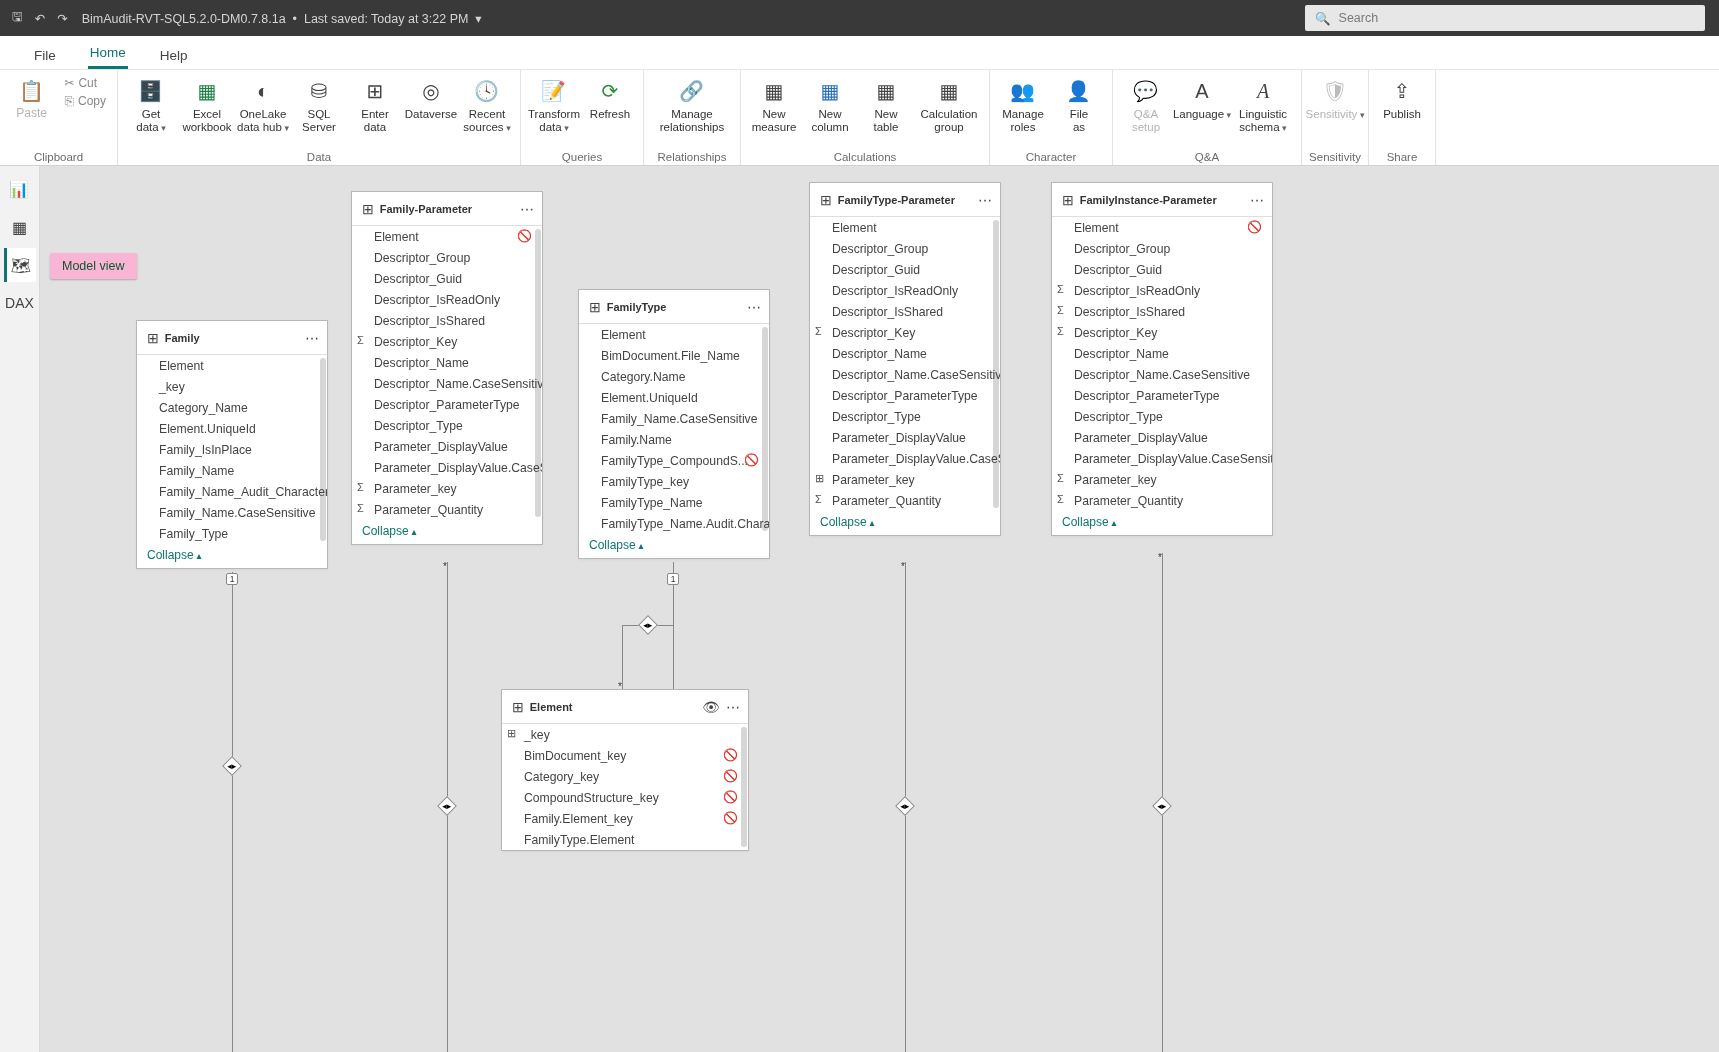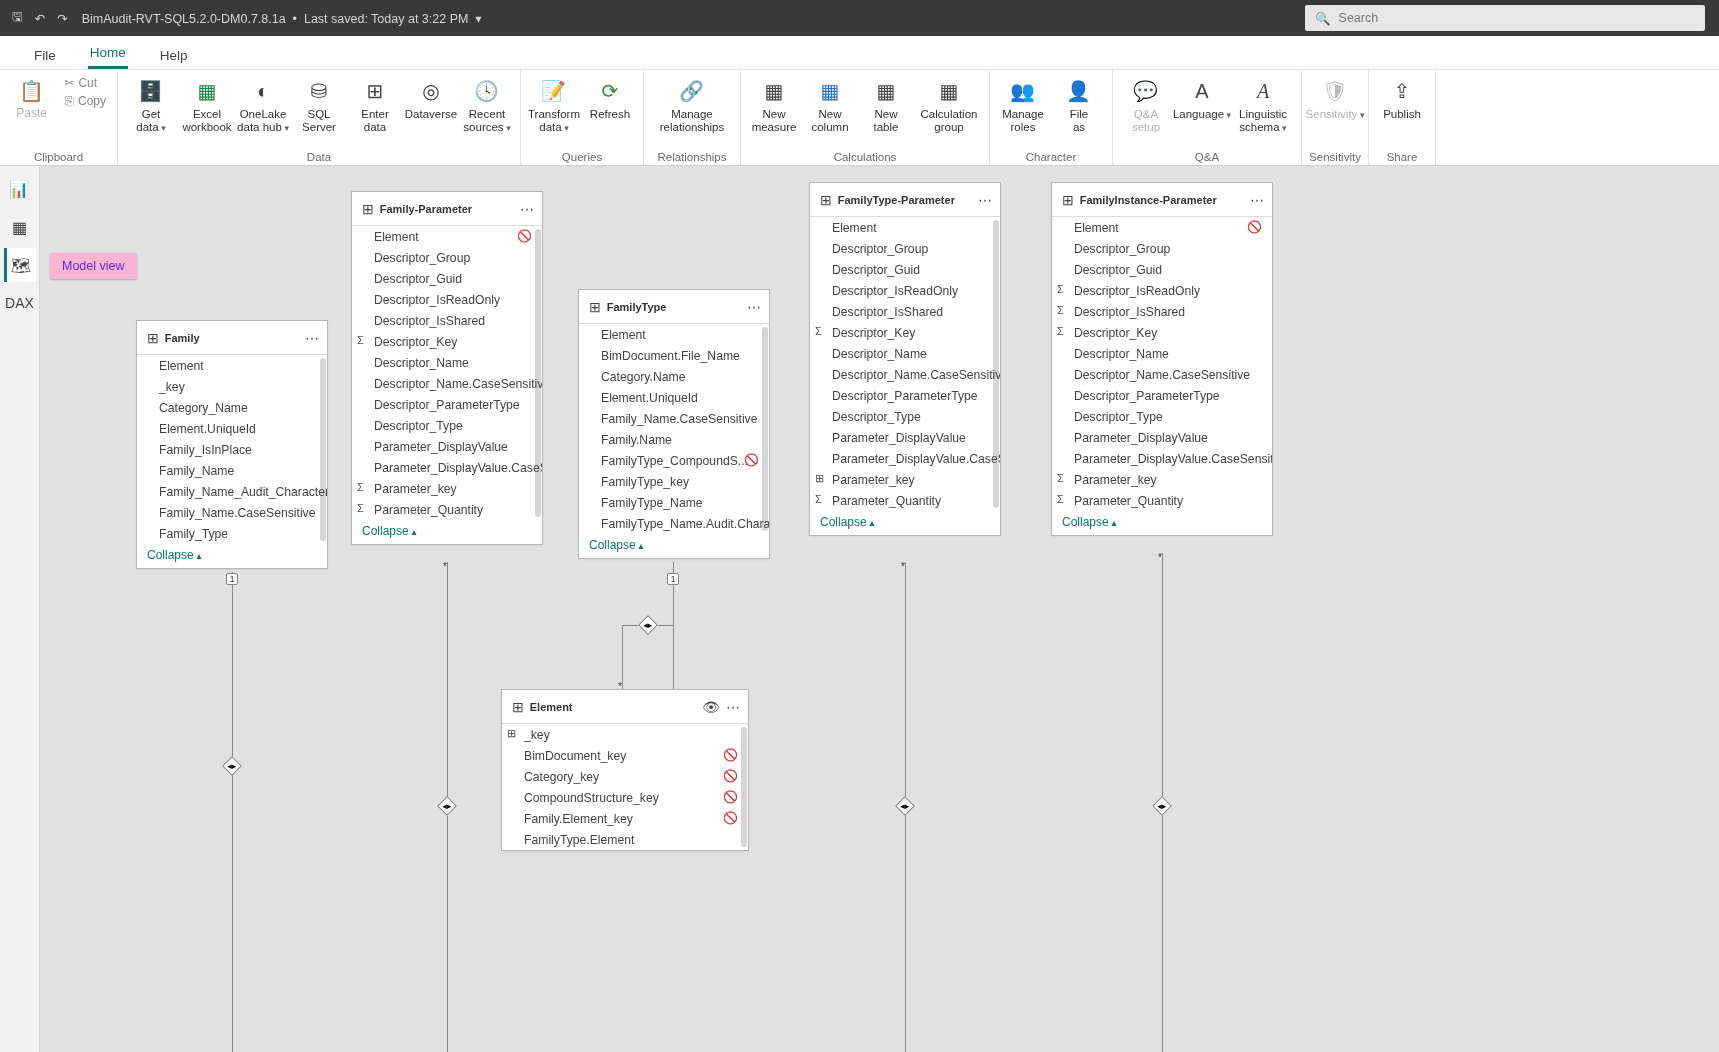--- a/index.html
+++ b/index.html
@@ -32,21 +32,21 @@
 .paste-btn { display: flex; flex-direction: column; align-items: center; font-size: 12px; color: #999; gap: 1px; }
 
 .chev::after { content: " \25BE"; font-size: 9px; color: #666; }
 
 
 .viewbar { position: absolute; left: 0; top: 166px; bottom: 0; width: 40px; background: #f2f2f2; border-right: 1px solid #d8d8d8; display: flex; flex-direction: column; align-items: center; padding-top: 6px; gap: 4px; }
 .view-btn { width: 32px; height: 34px; display: flex; align-items: center; justify-content: center; color: #444; }
 .view-btn.active { border-left: 3px solid #0d766e; background: #fff; }
 
 
-.tooltip { position: absolute; left: 50px; top: 253px; background: #f8b5d4; color: #6d28d9; font-size: 12.5px; padding: 6px 12px; border-radius: 2px; box-shadow: 0 1px 2px rgba(0,0,0,.25); z-index: 50; }
+.tooltip { position: absolute; left: 50px; top: 253px; background: #f8b5d4; color: #14532d; font-size: 12.5px; padding: 6px 12px; border-radius: 2px; box-shadow: 0 1px 2px rgba(0,0,0,.25); z-index: 50; }
 .tooltip::before { content: ''; position: absolute; left: -6px; top: 7px; border: 6px solid transparent; border-right-color: #f8b5d4; }
 
 
 .canvas { position: absolute; left: 40px; top: 166px; right: 0; bottom: 0; background: #e1e1e1; }
 
 .card { position: absolute; background: #fff; box-shadow: 0 0 0 1px #b7b7b7, 0 1px 3px rgba(0,0,0,.1); font-size: 12.2px; }
 .card-head { height: 34px; display: flex; align-items: center; padding: 0 8px 0 10px; border-bottom: 1px solid #dedede; gap: 6px; }
 .card-head .ttl { font-weight: 600; color: #333; flex: 1; font-size: 11px; }
 .card-head .hic { font-size: 14px; color: #444; }
 .card-body { position: relative; max-height: 1000px; overflow: hidden; }

